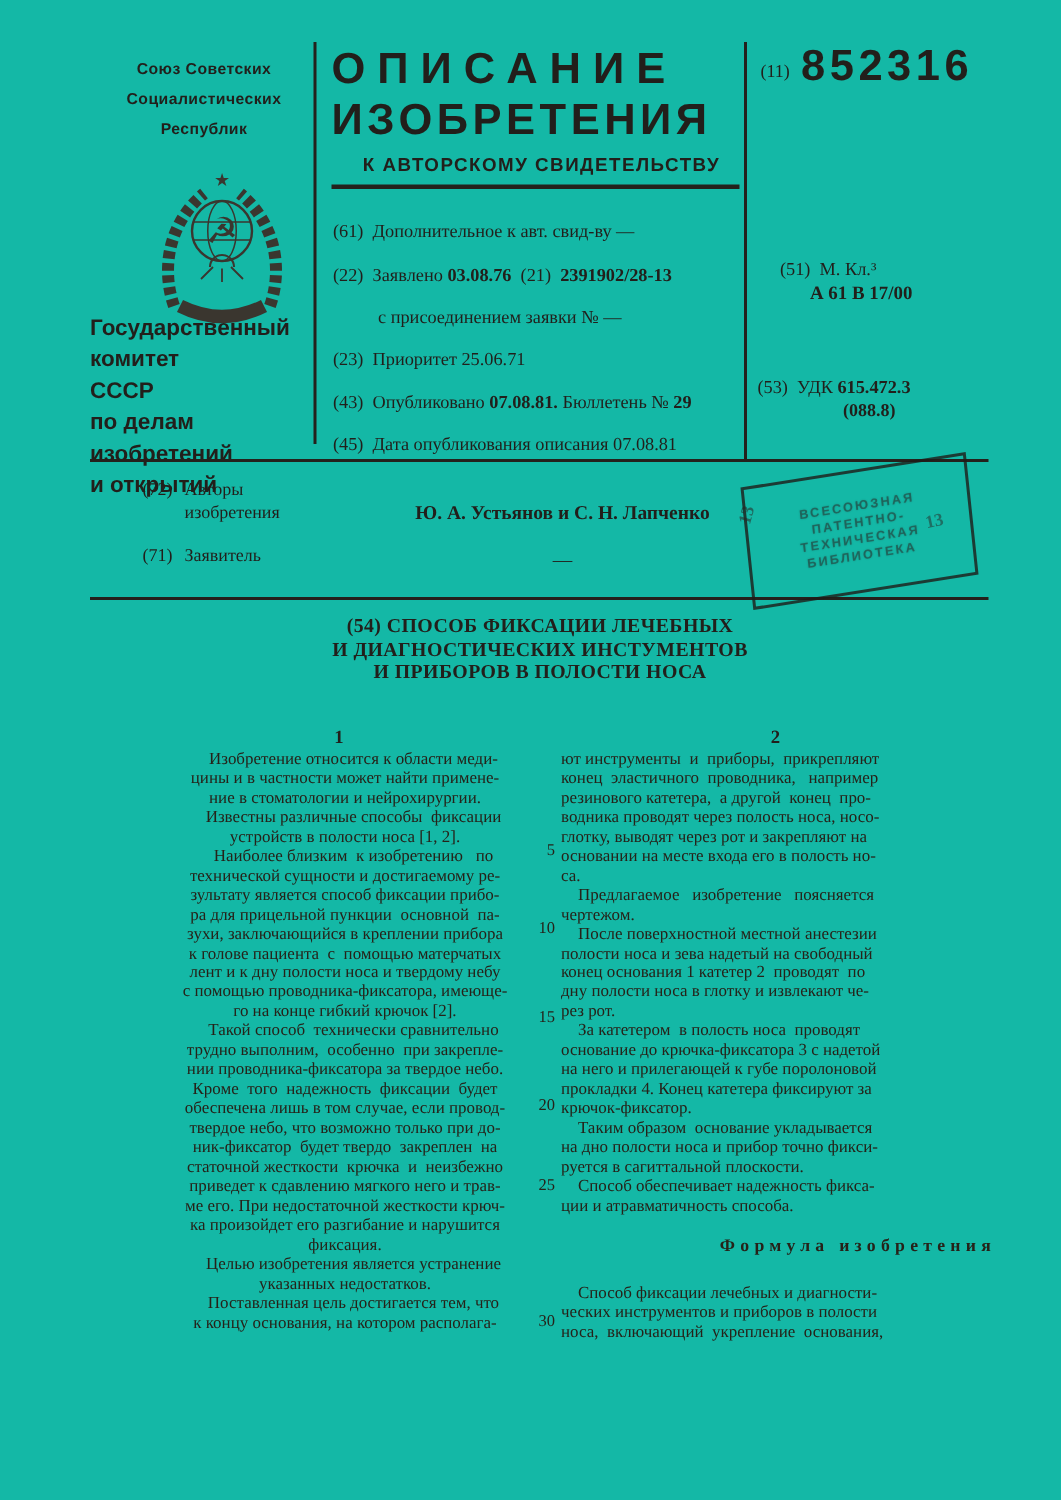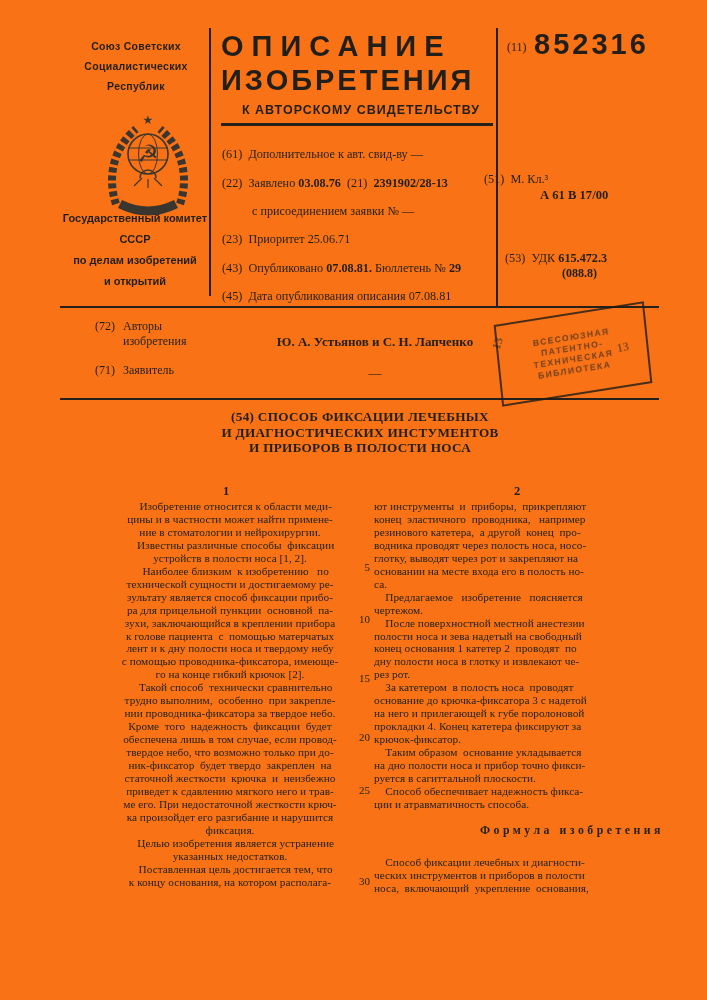--- a/index.html
+++ b/index.html
@@ -1,30 +1,30 @@
 <!DOCTYPE html>
 <html lang="ru"><head>
 <meta charset="utf-8">
 <style>
   html,body{margin:0;padding:0;background:#d8d5cf;}
   .page{
     position:relative;width:707px;height:1000px;margin:0 auto;
-    background:#f97316;color:#221f1b;overflow:hidden;
+    background:#14b8a6;color:#221f1b;overflow:hidden;
     font-family:"Liberation Serif", serif;
   }
   .abs{position:absolute;}
   .sans{font-family:"Liberation Sans", sans-serif;}
   .b{font-weight:bold;}
   .tl{white-space:pre-wrap;}
   
   .country{left:64px;top:36px;width:144px;text-align:center;
     font-size:10.5px;font-weight:bold;line-height:20px;letter-spacing:.3px;}
   .emblem{left:100px;top:112px;}
-  .committee{left:60px;top:208px;width:150px;text-align:center;
-    font-size:11px;font-weight:bold;line-height:21px;}
+  .committee{left:60px;top:208px;width:150px;
+    font-size:15px;font-weight:bold;line-height:21px;}
   
   .vline{width:2px;background:#24211c;}
   .v1{left:209px;top:28px;height:268px;}
   .v2{left:496px;top:28px;height:278px;}
   .hline{left:60px;width:599px;background:#24211c;}
   .h1{top:306px;height:2px;}
   .h2{top:398px;height:2px;}
   
   .doc1{left:221px;top:30px;width:272px;font-size:29px;font-weight:800;
     letter-spacing:8px;white-space:nowrap;}
@@ -32,21 +32,21 @@
     letter-spacing:3px;white-space:nowrap;}
   .doc3{left:228px;top:103px;width:266px;font-size:12.5px;font-weight:bold;
     letter-spacing:1px;text-align:center;white-space:nowrap;}
   .underline{left:221px;top:123px;width:272px;height:3px;background:#24211c;}
   .frow{left:222px;width:280px;font-size:12.2px;white-space:pre-wrap;}
   .fr1{top:147px;} .fr2{top:176px;} .fr3{top:204px;left:252px;}
   .fr4{top:232px;} .fr5{top:261px;} .fr6{top:289px;}
   
   .numlabel{left:507px;top:40px;font-size:12px;}
   .docnum{left:534px;top:28px;font-size:29px;font-weight:800;letter-spacing:3px;}
-  .ipc1{left:484px;top:172px;font-size:12.2px;white-space:pre-wrap;}
+  .ipc1{left:520px;top:172px;font-size:12.2px;white-space:pre-wrap;}
   .ipc2{left:540px;top:188px;font-size:12.6px;white-space:pre-wrap;}
   .udc1{left:505px;top:251px;font-size:12.2px;white-space:pre-wrap;}
   .udc2{left:562px;top:266px;font-size:12px;white-space:pre-wrap;}
   
   .code72{left:95px;top:319px;font-size:12px;}
   .lbl72{left:123px;top:319px;font-size:12px;line-height:15px;}
   .names{left:210px;top:334px;width:330px;text-align:center;
     font-size:13px;font-weight:bold;}
   .code71{left:95px;top:363px;font-size:12px;}
   .lbl71{left:123px;top:363px;font-size:12px;}

